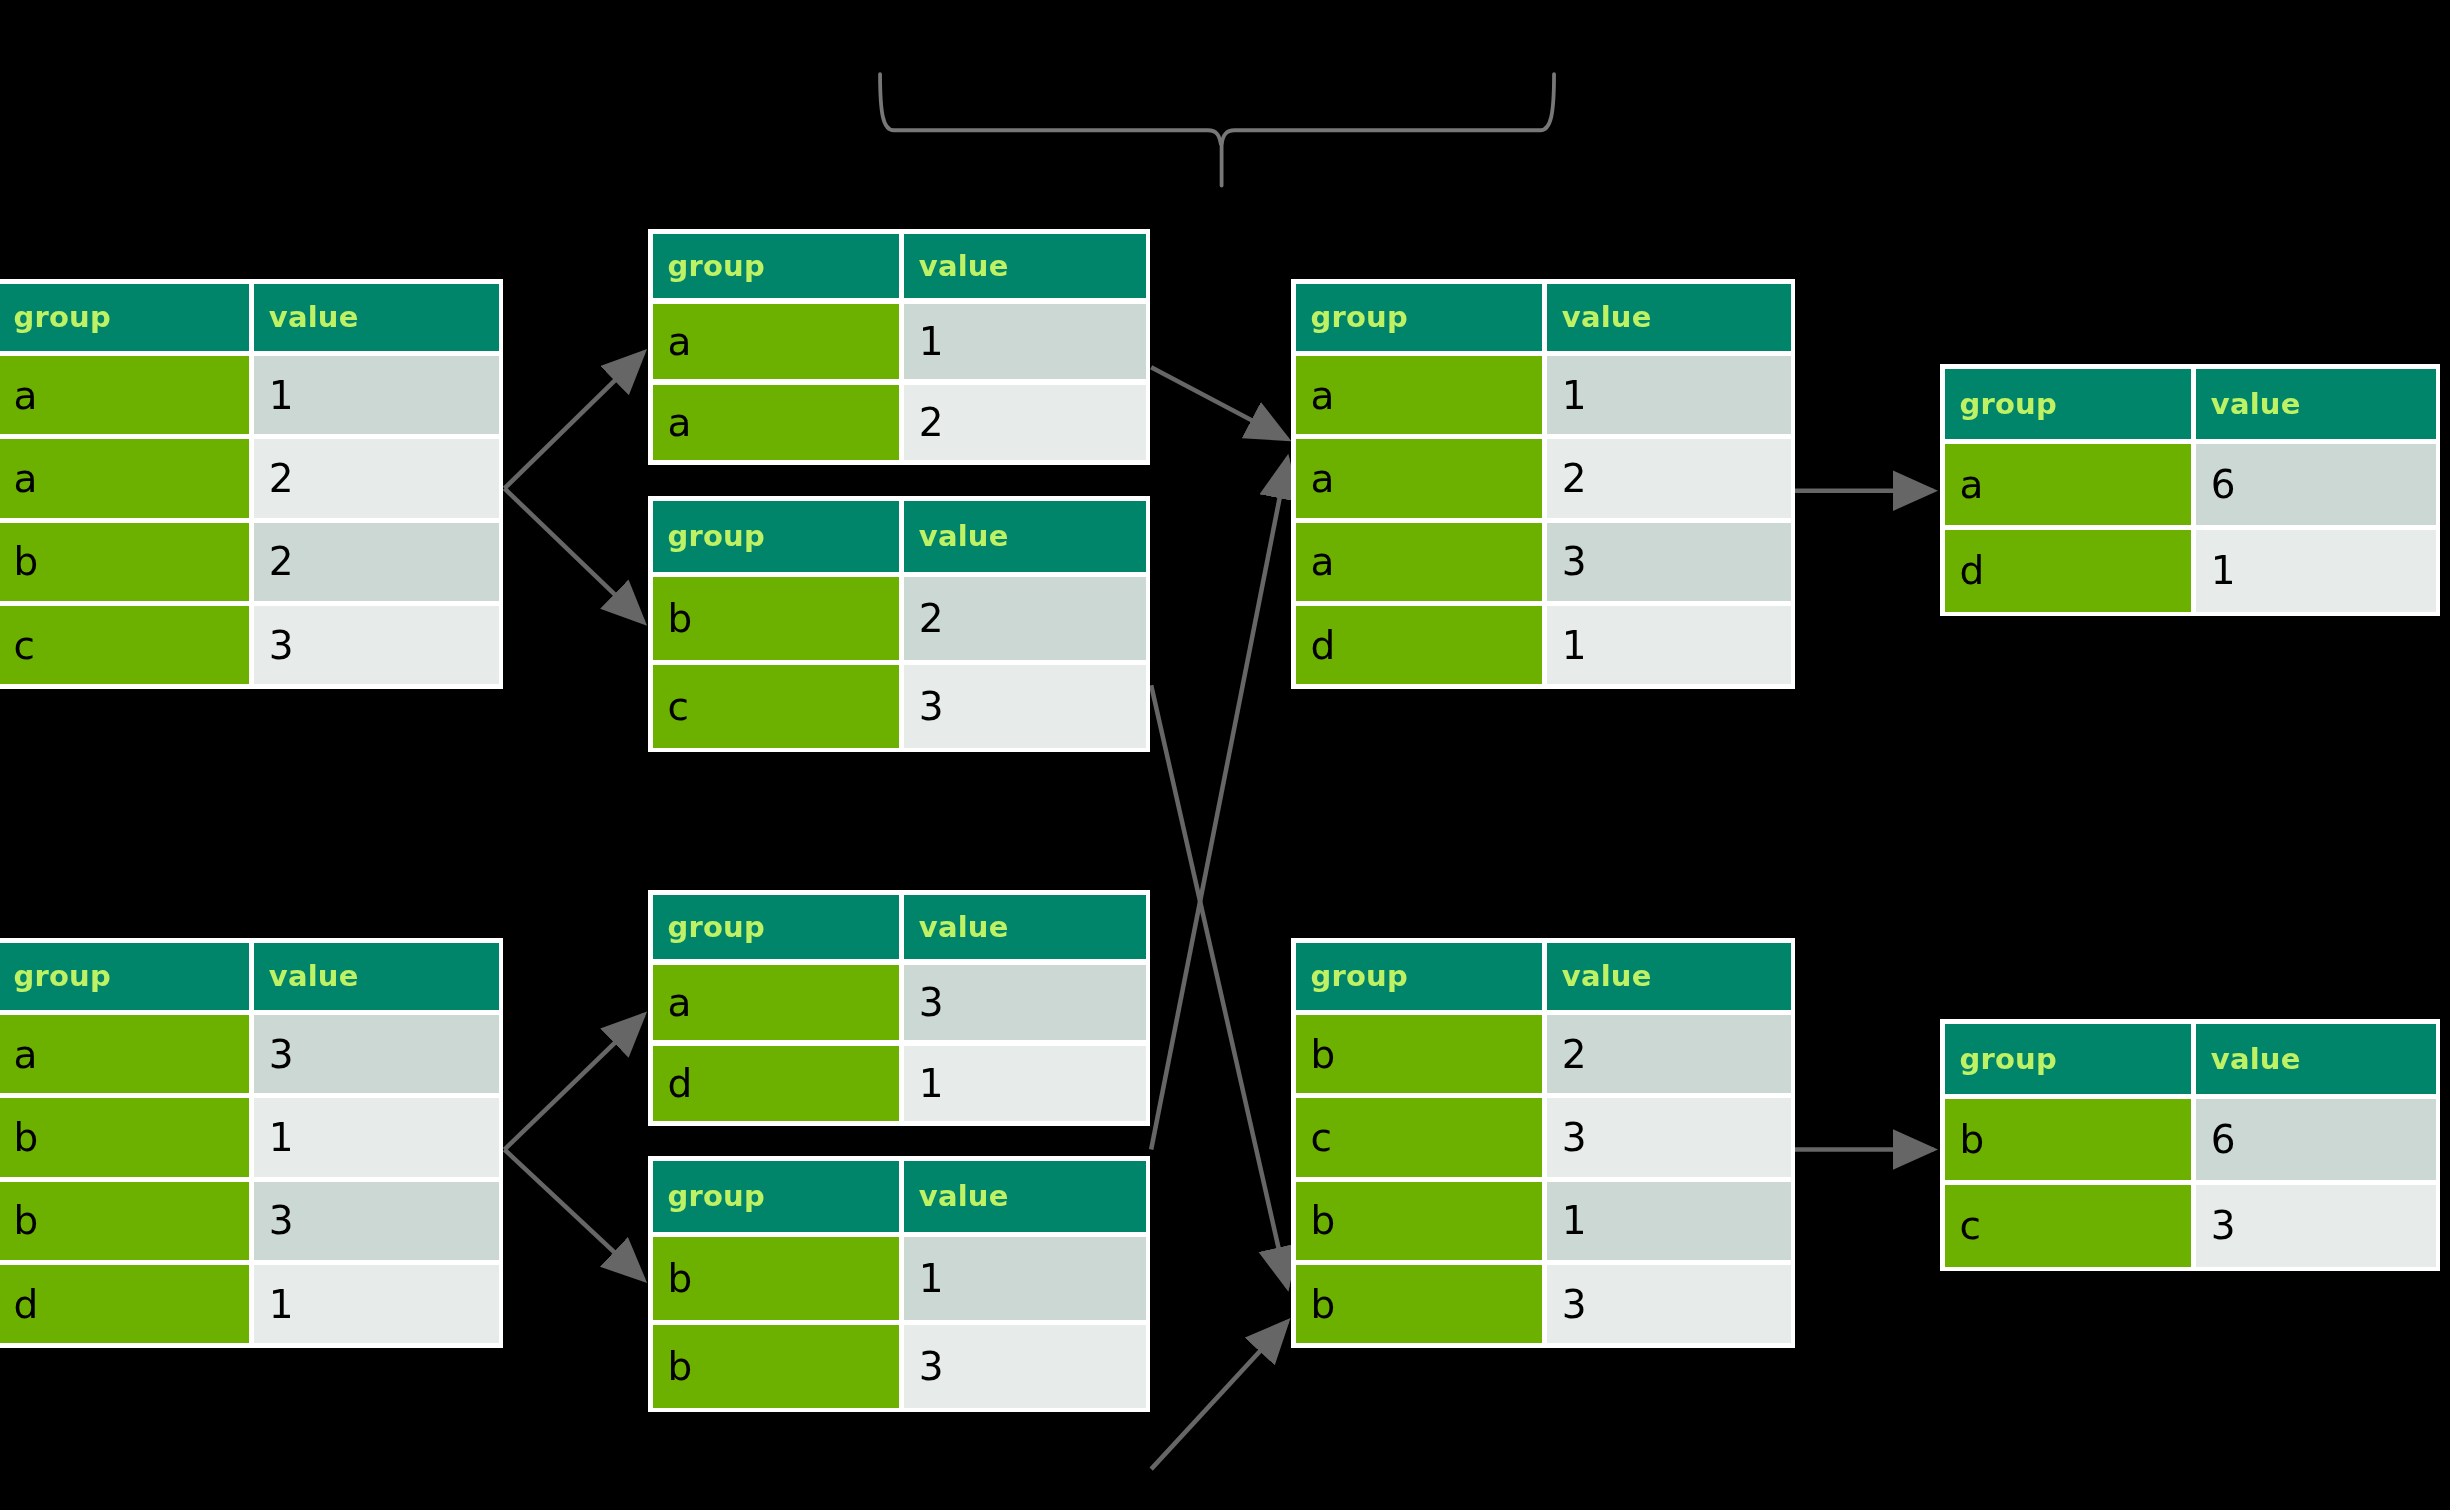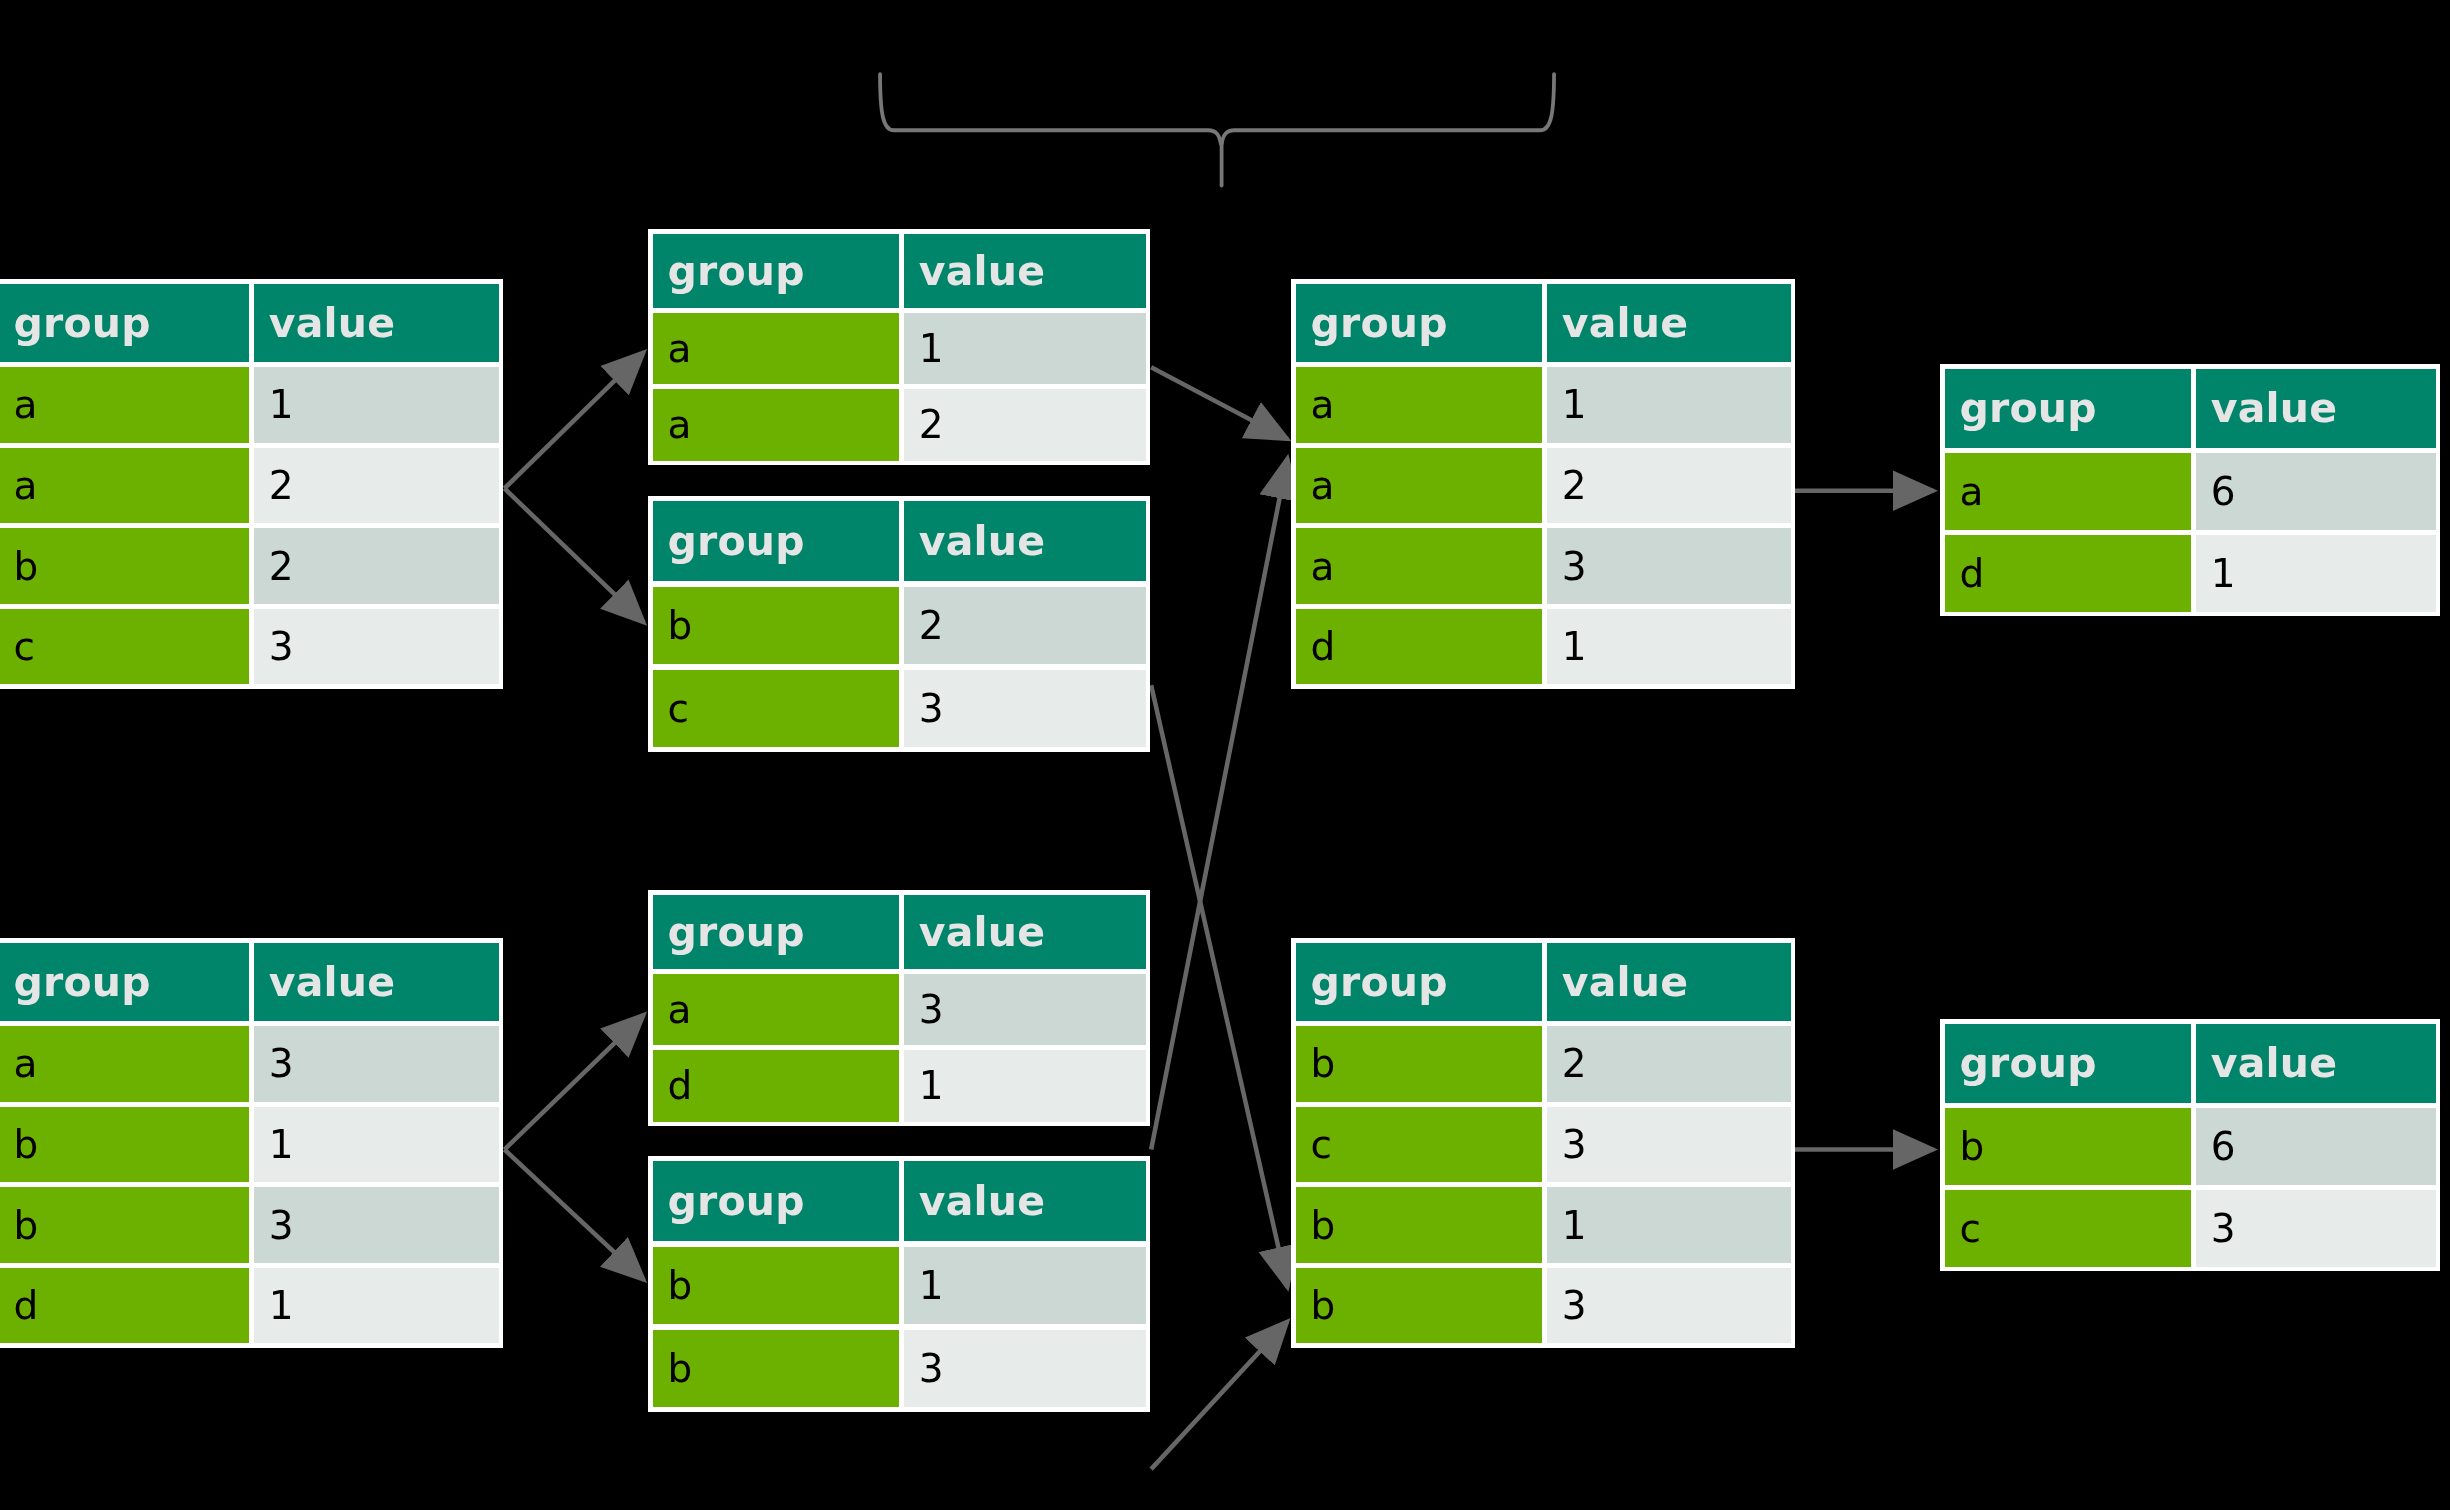--- a/index.html
+++ b/index.html
@@ -42,23 +42,23 @@
     box-sizing: border-box;
     padding-left: 15px;
     overflow: hidden;
     white-space: nowrap;
   }
   .tbl .c-group { flex: 0 0 var(--gw); }
   .tbl .c-value { flex: 1 1 auto; }
 
   .tbl .hdr .cell {
     background: #00856a;
-    color: #e5e5e5;
+    color: #bef264;
     font-weight: 700;
-    font-size: 41px;
+    font-size: 29px;
     letter-spacing: 0.2px;
   }
   .tbl .body-row .c-group {
     background: #6cb000;
     color: #000000;
     font-size: 39px;
   }
   .tbl .body-row .c-value {
     color: #000000;
     font-size: 39px;

